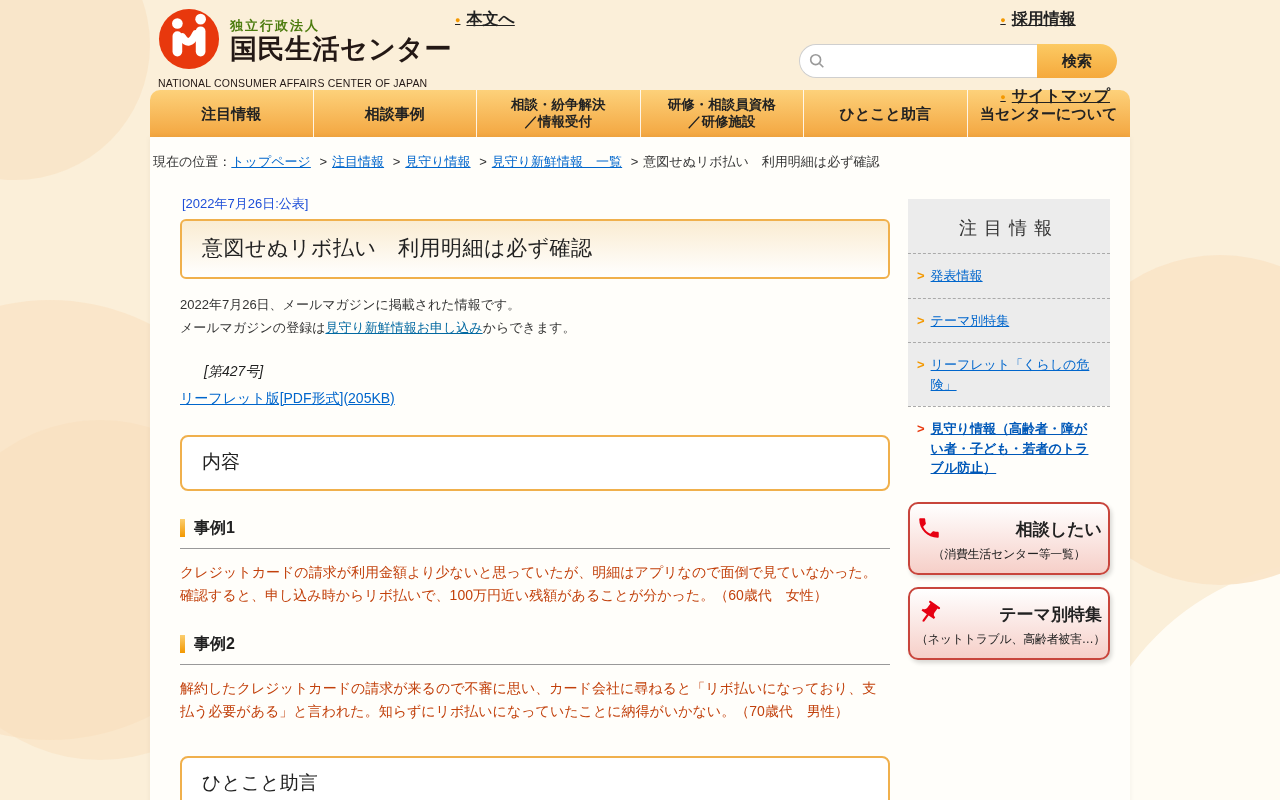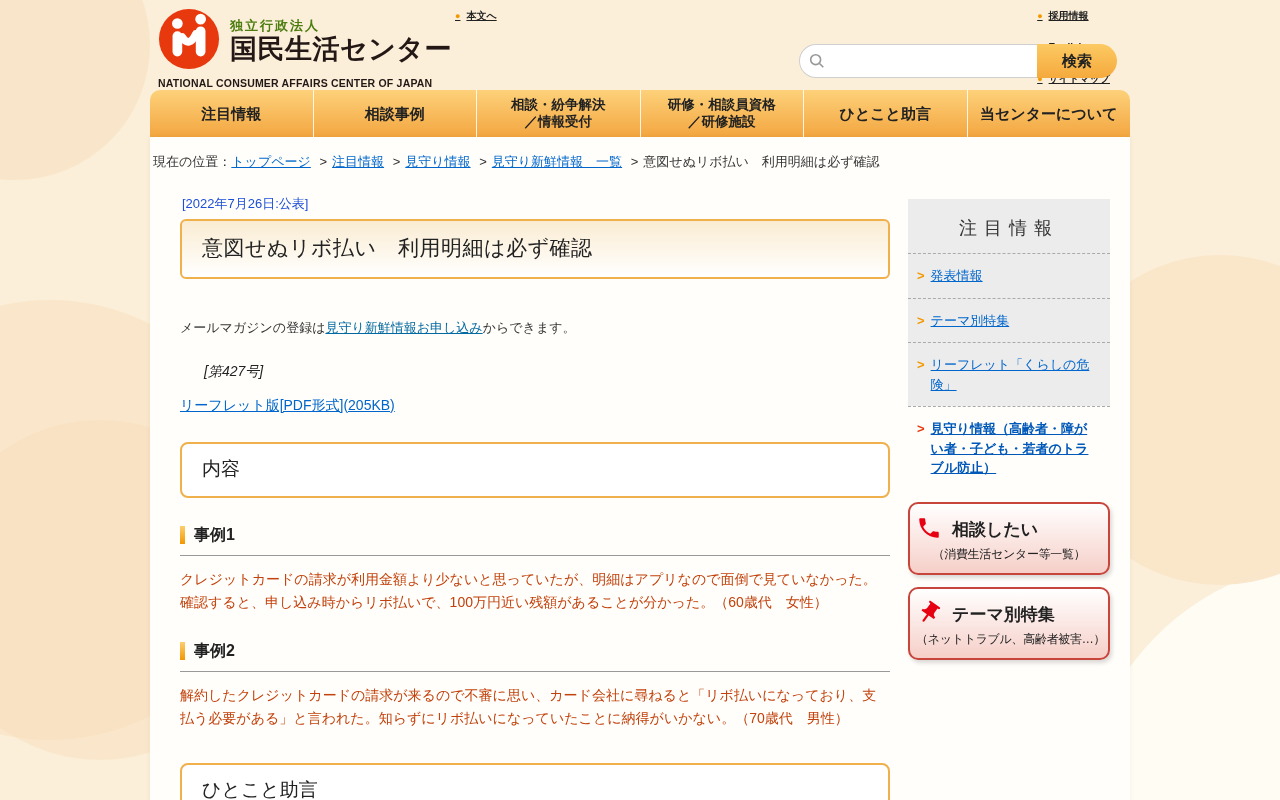--- a/index.html
+++ b/index.html
@@ -17,24 +17,24 @@
   .c4 { left:1055px; top:255px;  width:330px; height:330px; background:#FAE5C8; opacity:.95; }
 
   .page { position:relative; z-index:1; width:980px; margin-left:150px; height:800px; }
 
   
   .header { position:relative; height:90px; }
   .logo { position:absolute; left:8px; top:8px; cursor:pointer; }
   .logo-row { display:flex; align-items:center; gap:10px; }
   .logo-jp-type { font-size:13px; font-weight:bold; color:#4d7c0f; letter-spacing:2px; }
   .logo-jp-name { font-size:27px; font-weight:bold; color:#231815; letter-spacing:0.5px; line-height:1.1; }
-  .logo-en { font-size:10.5px; font-weight:bold; color:#231815; letter-spacing:.2px; margin-top:3px; }
+  .logo-en { font-size:10.5px; font-weight:normal; color:#231815; letter-spacing:.2px; margin-top:3px; }
   .skip-link { position:absolute; left:305px; top:9px; }
   .util { position:absolute; right:20px; top:9px; display:flex; gap:19px;flex-direction:column; }
-  .bullet-link { display:flex; align-items:center; gap:6px; font-size:10px; font-weight:bold; color:#222;
+  .bullet-link { display:flex; align-items:center; gap:6px; font-size:16px; font-weight:bold; color:#222;
                  text-decoration:underline; cursor:pointer; white-space:nowrap; }
   .bullet-link::before { content:"●"; color:#F39800; font-size:9px; text-decoration:none; display:inline-block; }
   .search { position:absolute; right:13px; top:44px; display:flex; height:50px; }
   .search-input { width:238px; height:34px; border:1px solid #CFCFCF; border-right:none;
                   border-radius:17px 0 0 17px; background:#fff; padding:0 8px 0 34px; font-size:14px; outline:none; }
   .search-icon { position:absolute; left:9px; top:8px; pointer-events:none; }
   .search-btn { width:80px; height:34px; border:none; border-radius:0 17px 17px 0;
                 background:linear-gradient(#FCCA63,#F5A93C); font-size:15px; font-weight:bold; color:#222;
                 cursor:pointer; font-family:inherit; }
 
@@ -56,21 +56,21 @@
   .columns { display:flex; align-items:flex-start; }
   .main { width:710px; margin-left:30px; }
   .aside { width:202px; margin-left:18px; margin-top:28px; }
 
   .pub-date { margin:24px 0 6px 2px; font-size:13px; color:#1d4ed8; }
   .title-box { border:2px solid #F0B04C; border-radius:6px; background:linear-gradient(#FAECD2,#FFFFFF);
                padding:13px 20px 15px; font-size:21px; color:#222; letter-spacing:.5px; }
   .intro { margin-top:15px; font-size:13px; line-height:1.75; color:#333; }
   .intro a { color:#0369a1; text-decoration:underline; cursor:pointer; }
   .issue-no { margin-top:23px; font-size:14px; font-style:italic; color:#222;margin-left:24px; }
-  .pdf-link { display:inline-block; margin-top:16px; font-size:14px; color:#0066CC; text-decoration:underline; cursor:pointer; }
+  .pdf-link { display:inline-block; margin-top:9px; font-size:14px; color:#0066CC; text-decoration:underline; cursor:pointer; }
 
   .section-box { margin-top:27px; border:2px solid #F0B04C; border-radius:8px; background:#fff;
                  padding:12px 20px 14px; font-size:19px; color:#222; }
   .case-h { margin-top:27px; display:flex; align-items:center; gap:9px; font-size:16px; font-weight:bold;
             color:#222; border-bottom:1px solid #999; padding-bottom:9px; }
   .case-bar { width:5px; height:18px; background:linear-gradient(#FBCE6F,#F39800); }
   .case-body { margin-top:12px; font-size:14px; line-height:1.65; color:#c2410c; }
 
   
   .side-box { background:#ECECEC; }
@@ -79,21 +79,21 @@
                cursor:pointer; align-items:flex-start; }
   .side-arrow { color:#F39800; font-weight:bold; font-size:13px; line-height:1.5; }
   .side-link { font-size:13px; color:#0066CC; text-decoration:underline; line-height:1.5; }
   .side-item.active { background:#FFFEFA; }
   .side-item.active .side-arrow { color:#E8380D; }
   .side-item.active .side-link { font-weight:bold; color:#0058B8; }
 
   .side-btn { margin-top:12px; border:2px solid #C8453C; border-radius:10px;
               background:linear-gradient(#FFFFFF,#F6CFC8); box-shadow:2px 3px 4px rgba(0,0,0,.15);
               padding:11px 6px 10px; text-align:center; cursor:pointer; }
-  .btn-row { display:flex; align-items:center; justify-content:flex-start; gap:10px; }
+  .btn-row { display:flex; align-items:center; justify-content:space-between; gap:10px; }
   .btn-title { font-size:17px; font-weight:bold; color:#222; }
   .btn-sub { font-size:12px; color:#222; margin-top:1px; letter-spacing:-.3px; white-space:nowrap; }
 </style>
 </head>
 <body>
 
 <div class="circle c1"></div>
 <div class="circle c2"></div>
 <div class="circle c3"></div>
 <div class="circle c6"></div>
@@ -164,21 +164,21 @@
     </div>
 
     <div class="columns">
 
       <div class="main">
         <div class="pub-date">[2022年7月26日:公表]</div>
 
         <h1 class="title-box" style="font-weight:normal;">意図せぬリボ払い　利用明細は必ず確認</h1>
 
         <p class="intro">
-          <br>
+          <span>2022年7月26日、メールマガジンに掲載された情報です。</span><br>
           <span>メールマガジンの登録は</span><a>見守り新鮮情報お申し込み</a><span>からできます。</span>
         </p>
 
         <div class="issue-no">[第427号]</div>
         <a class="pdf-link">リーフレット版[PDF形式](205KB)</a>
 
         <div class="section-box">内容</div>
 
         <div class="case-h">
           <span class="case-bar"></span>

